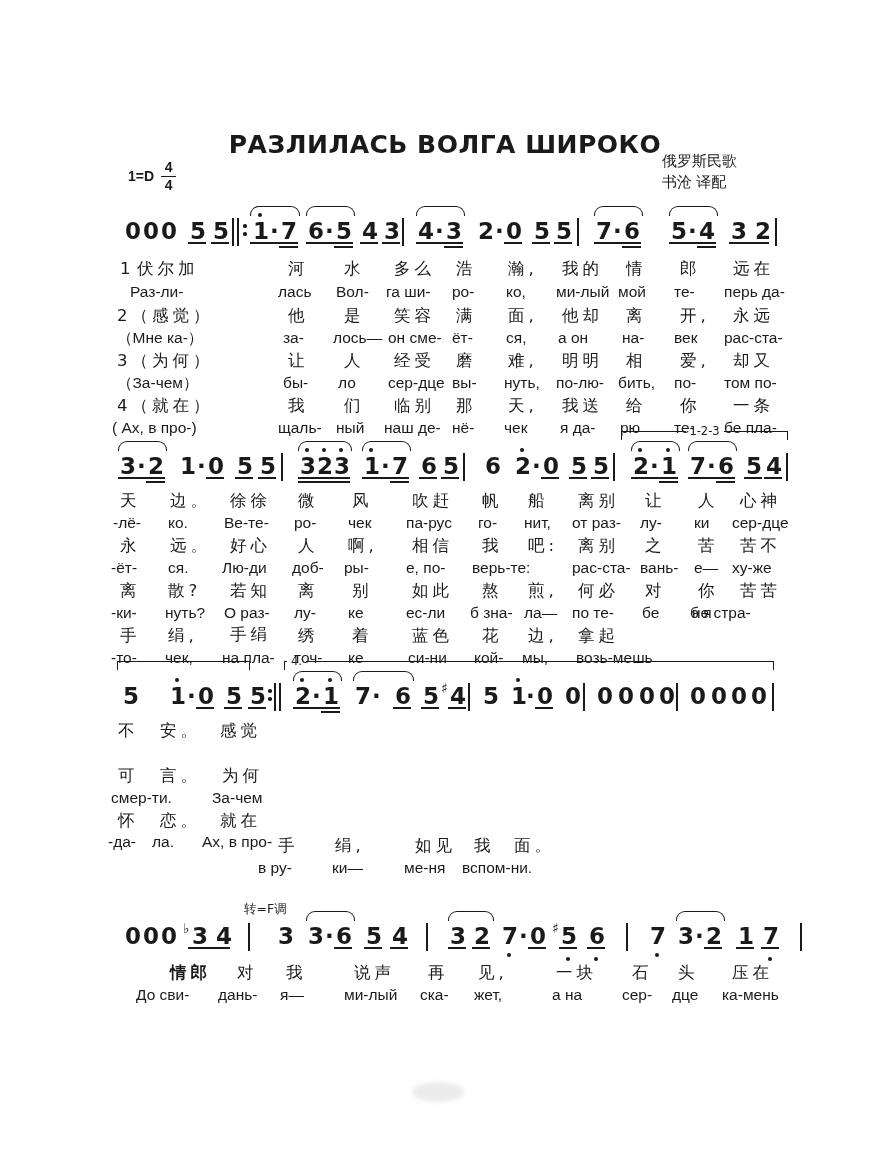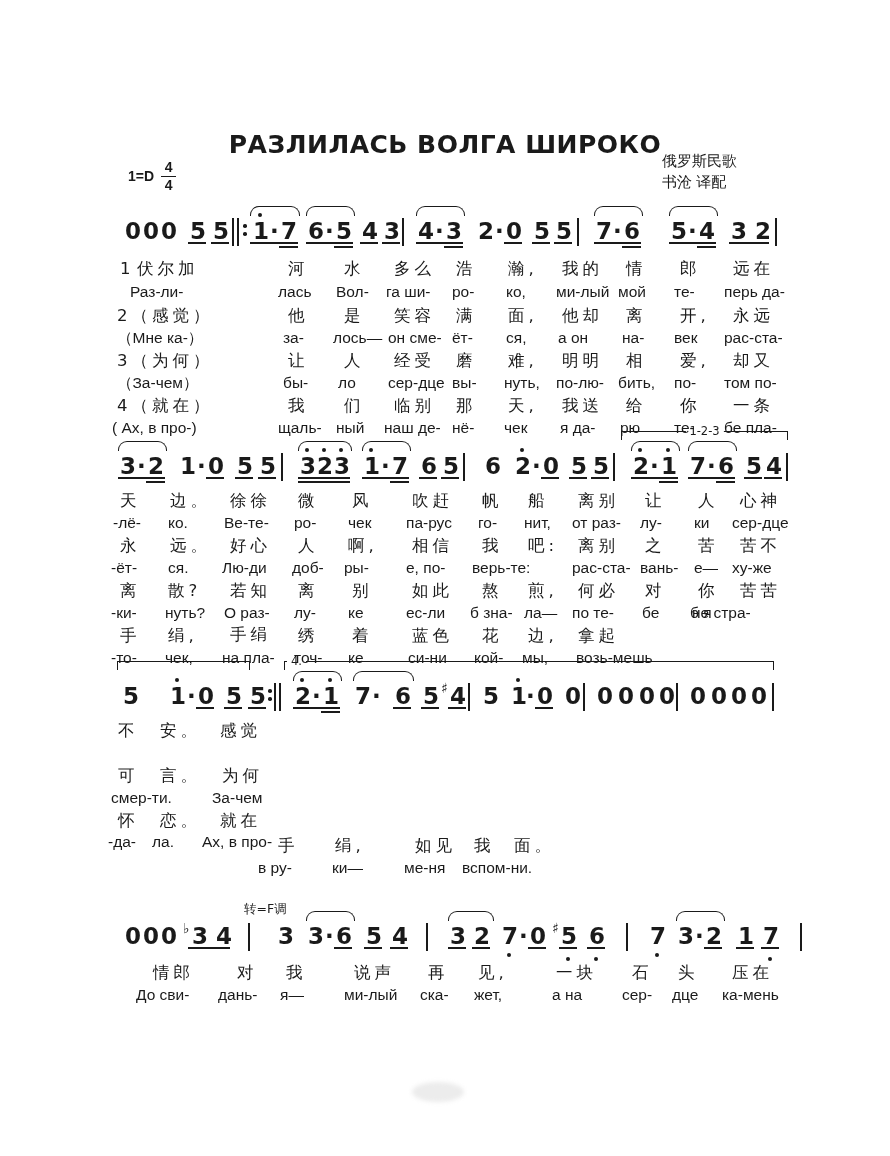--- a/index.html
+++ b/index.html
@@ -536,21 +536,21 @@
         <span class="syl zh" style="left: 474px;">我</span>
         <span class="syl zh" style="left: 514px;">面。</span>
       </div>
       <div class="lyr-row" style="top: 858px;">
         <span class="syl ru" style="left: 258px;">в ру-</span>
         <span class="syl ru" style="left: 332px;">ки—</span>
         <span class="syl ru" style="left: 404px;">ме-ня</span>
         <span class="syl ru" style="left: 462px;">вспом-ни.</span>
       </div>
       <div class="lyr-row" style="top: 962px;">
-        <span class="syl zh" style="left: 153px;">情郎</span>
+        <span class="syl zh" style="left: 170px; font-weight: bold;">情郎</span>
         <span class="syl zh" style="left: 237px;">对</span>
         <span class="syl zh" style="left: 286px;">我</span>
         <span class="syl zh" style="left: 354px;">说声</span>
         <span class="syl zh" style="left: 428px;">再</span>
         <span class="syl zh" style="left: 478px;">见,</span>
         <span class="syl zh" style="left: 556px;">一块</span>
         <span class="syl zh" style="left: 632px;">石</span>
         <span class="syl zh" style="left: 678px;">头</span>
         <span class="syl zh" style="left: 732px;">压在</span>
       </div>

